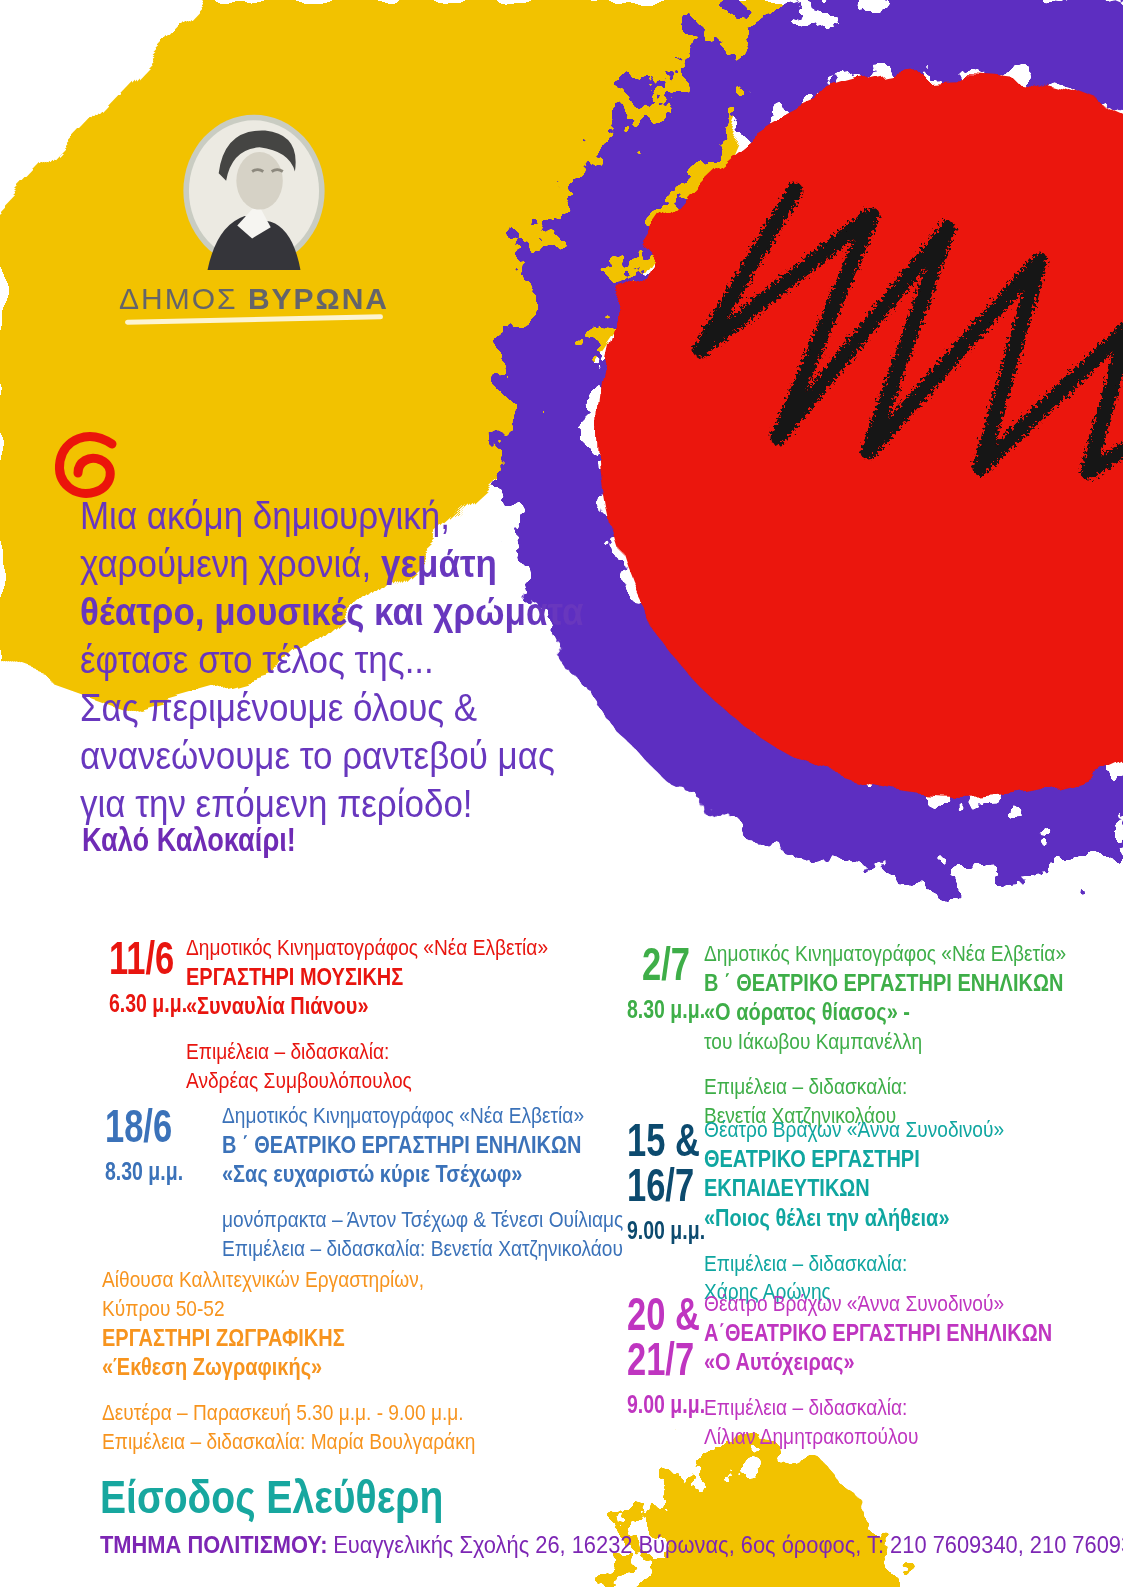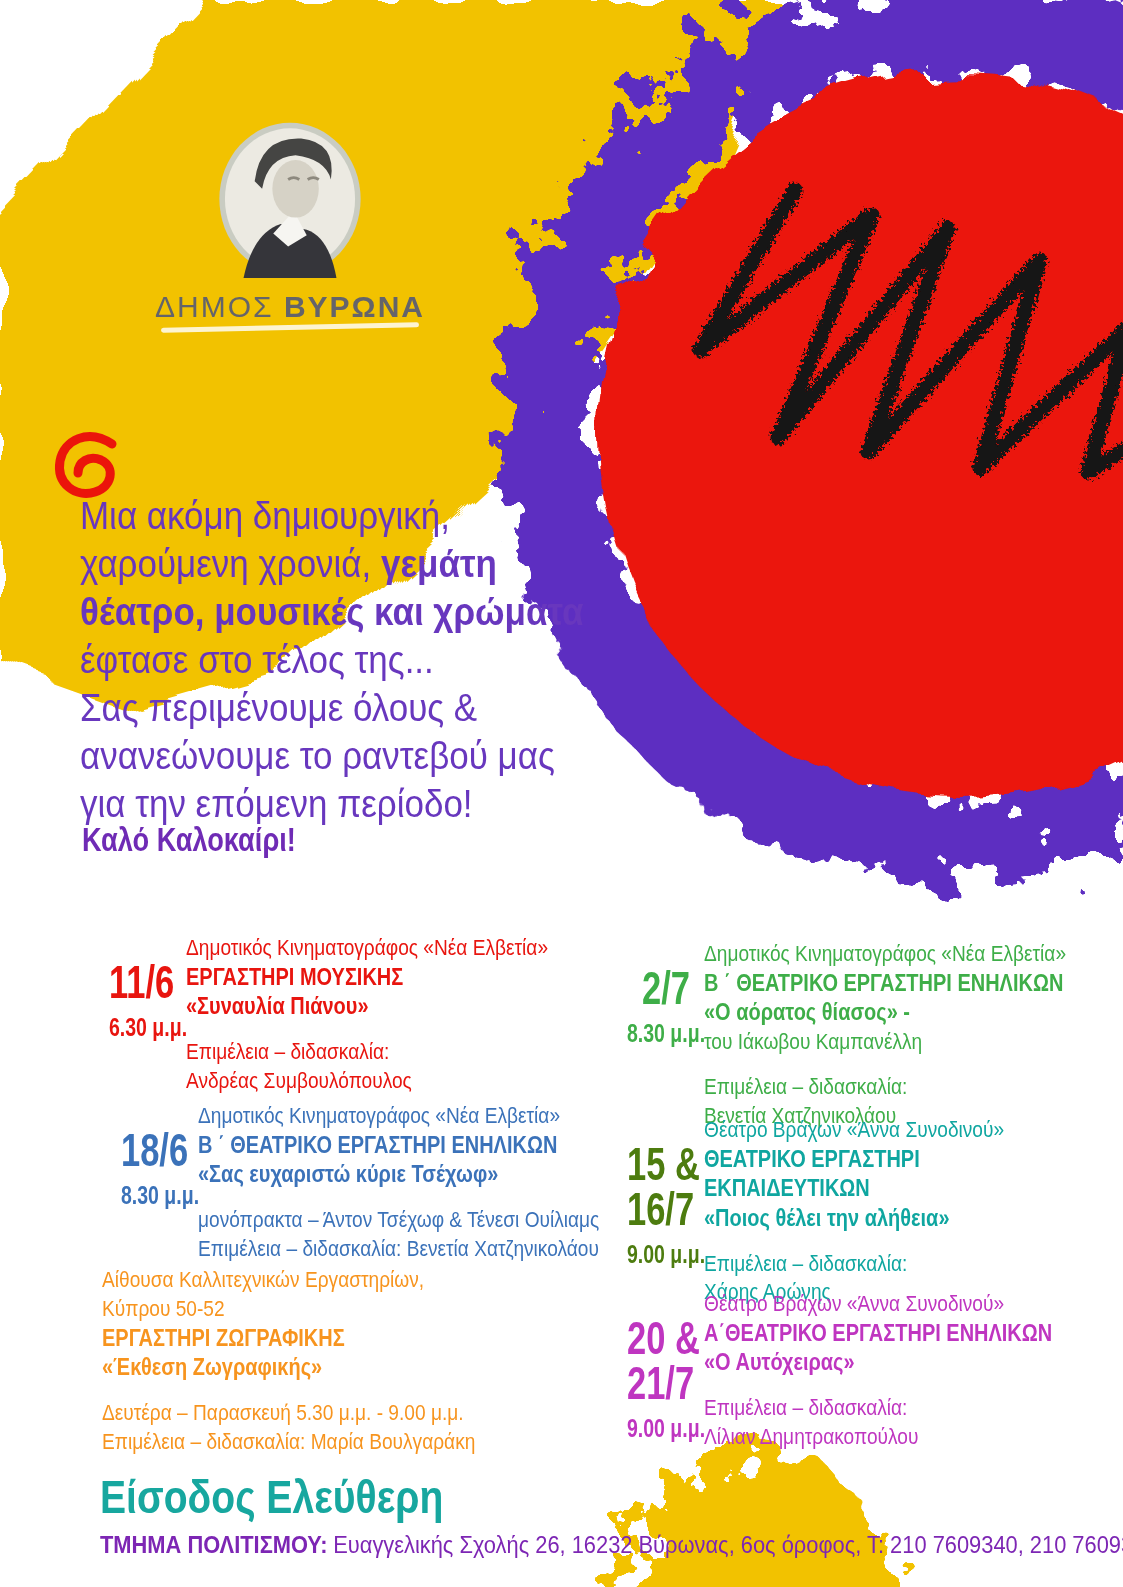--- a/index.html
+++ b/index.html
@@ -1,21 +1,21 @@
 <!DOCTYPE html>
 <html><head>
 <meta charset="utf-8">
 <style>
   html,body{margin:0;padding:0;background:#888;}
   .page{position:relative;width:1123px;height:1587px;margin:0 auto;background:#ffffff;overflow:hidden;
         font-family:"Liberation Sans","DejaVu Sans",sans-serif;}
   .bg{position:absolute;left:0;top:0;width:1123px;height:1587px;}
 
   
-  .logo{position:absolute;left:118px;top:120px;width:272px;text-align:center;margin-left:36px;}
+  .logo{position:absolute;left:118px;top:112px;width:272px;text-align:center;}
   .portrait{display:block;margin:0 auto;}
   .logo-name{font-size:30px;letter-spacing:2px;margin-top:12px;white-space:nowrap;}
   .logo-name .reg{font-weight:400;}
   .logo-name .b{font-weight:700;}
   .logo-underline{height:5px;background:rgba(255,255,255,.82);margin:1px auto 3px;width:258px;border-radius:3px;transform:rotate(-1.2deg);}
   .logo-url{font-size:24px;letter-spacing:1px;}
 
   
   .title-block{position:absolute;right:61px;top:360px;text-align:right;}
   .title-line{font-size:80px;font-weight:800;line-height:1.04;letter-spacing:-1px;white-space:nowrap;
@@ -25,21 +25,21 @@
 
   
   .intro{position:absolute;left:80px;top:492px;font-size:38px;line-height:48px;white-space:nowrap;
          transform:scaleX(.92);transform-origin:0 0;}
   .intro .b,.b{font-weight:700;}
   .closing{position:absolute;left:82px;top:820px;font-size:34px;font-weight:800;white-space:nowrap;
            transform:scaleX(.8);transform-origin:0 0;}
 
   
   .event{position:absolute;display:flex;align-items:flex-start;}
-  .event-date{width:84px;flex:none;text-align:right;margin-top:26px;}
+  .event-date{width:84px;flex:none;text-align:right;margin-top:2px;}
   .date-big{font-size:46px;font-weight:800;line-height:.98;white-space:nowrap;transform:scaleX(.75);transform-origin:100% 50%;}
   .date-time{font-size:26px;font-weight:800;margin-top:7px;white-space:nowrap;transform:scaleX(.75);transform-origin:100% 50%;}
   .event-info{margin-left:14px;width:520px;transform:scaleX(.85);transform-origin:0 0;}
   .venue{font-size:22.5px;line-height:1.28;white-space:nowrap;}
   .etitle{font-size:23.5px;font-weight:700;line-height:1.26;white-space:nowrap;}
   .details{margin-top:16px;}
 
   
   .footer-heading{position:absolute;left:100px;top:1470px;font-size:46px;font-weight:800;white-space:nowrap;
                   transform:scaleX(.85);transform-origin:0 0;}
@@ -132,21 +132,21 @@
 
       <div class="etitle">«Συναυλία Πιάνου»</div>
 
       <div class="details">
         <div class="venue">Επιμέλεια – διδασκαλία:</div>
         <div class="venue">Ανδρέας Συμβουλόπουλος</div>
       </div>
     </div>
   </div>
 
-  <div class="event" style="left:100px;top:1102px;">
+  <div class="event" style="left:84px;top:1102px;gap:40px;">
     <div class="event-date" style="color: rgb(59, 114, 185);">
       <div class="date-big">18/6</div>
 
       <div class="date-time">8.30 μ.μ.</div>
     </div>
     <div class="event-info" style="color: rgb(59, 114, 185);">
       <div class="venue">Δημοτικός Κινηματογράφος «Νέα Ελβετία»</div>
 
       <div class="etitle">Β ΄ ΘΕΑΤΡΙΚΟ ΕΡΓΑΣΤΗΡΙ ΕΝΗΛΙΚΩΝ</div>
 
@@ -188,21 +188,21 @@
       <div class="etitle">«Ο αόρατος θίασος» -</div>
       <div class="venue">του Ιάκωβου Καμπανέλλη</div>
       <div class="details">
         <div class="venue">Επιμέλεια – διδασκαλία:</div>
         <div class="venue">Βενετία Χατζηνικολάου</div>
       </div>
     </div>
   </div>
 
   <div class="event" style="left:606px;top:1116px;">
-    <div class="event-date" style="color: #4d7c0f;">
+    <div class="event-date" style="color: #0c4a6e;">
       <div class="date-big">15 &amp;</div>
       <div class="date-big">16/7</div>
       <div class="date-time">9.00 μ.μ.</div>
     </div>
     <div class="event-info" style="color: rgb(15, 166, 160);">
       <div class="venue">Θέατρο Βράχων «Άννα Συνοδινού»</div>
 
       <div class="etitle">ΘΕΑΤΡΙΚΟ ΕΡΓΑΣΤΗΡΙ</div>
       <div class="etitle">ΕΚΠΑΙΔΕΥΤΙΚΩΝ</div>
       <div class="etitle">«Ποιος θέλει την αλήθεια»</div>

